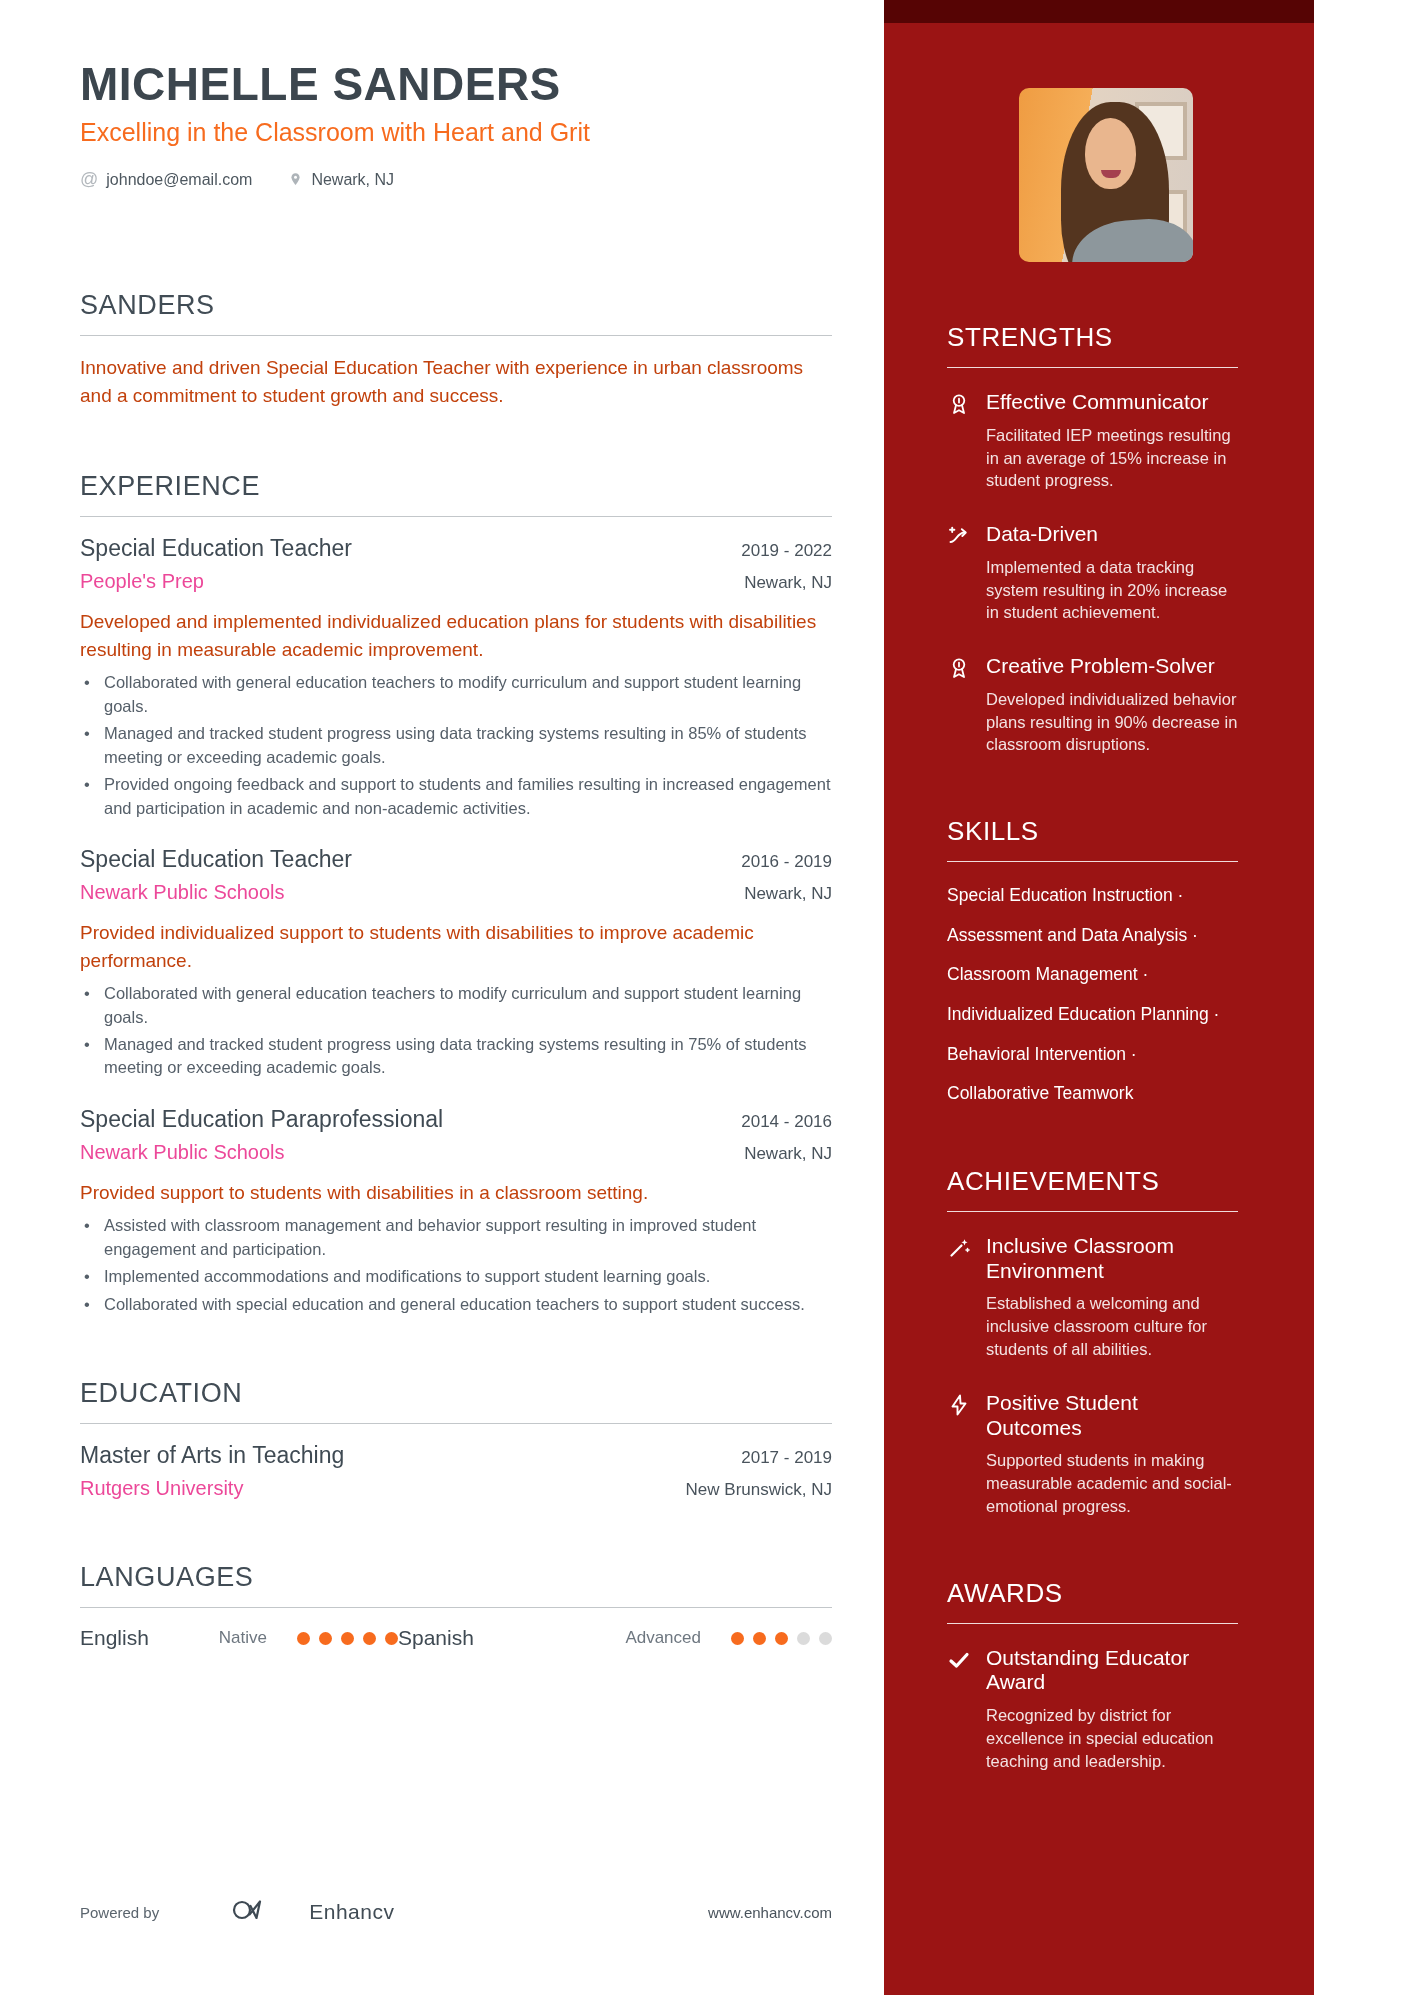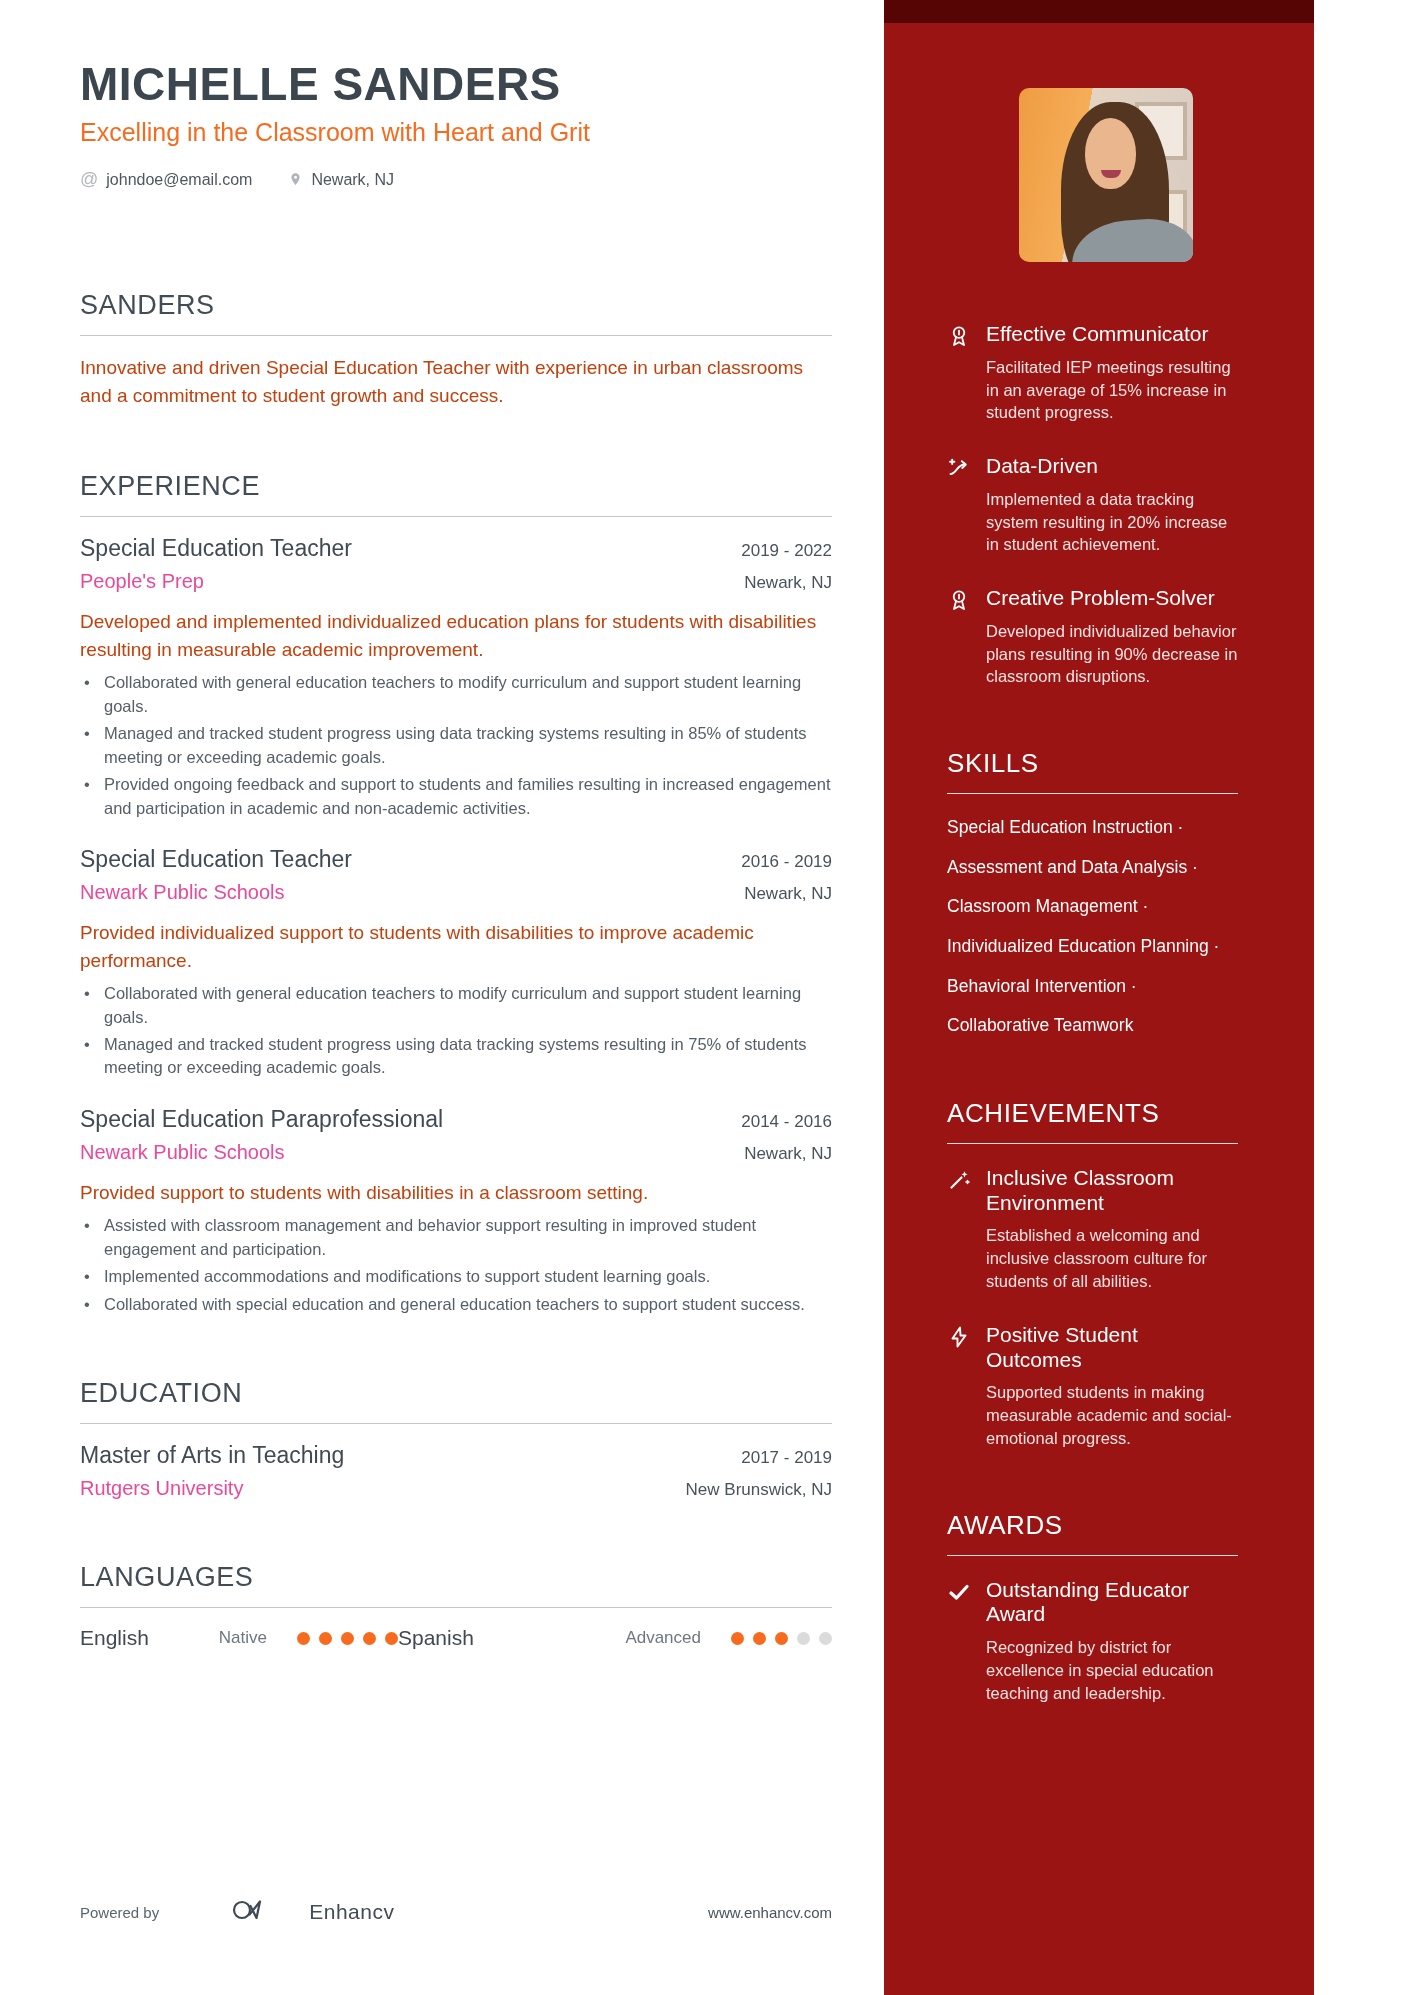--- a/index.html
+++ b/index.html
@@ -231,20 +231,21 @@
         <div class="win2"></div>
       <div class="hair"></div>
         <div class="face"></div>
         <div class="lips"></div>
         <div class="blazer"></div>
     </div>
 
     <div class="side-content">
 
       <div class="side-section">
+        <div class="side-head">STRENGTHS</div>
 
         <div class="side-item">
           <span class="icon">
             <svg width="24" height="24" viewBox="0 0 24 24" fill="none" stroke="#fff" stroke-width="1.8" stroke-linecap="round" stroke-linejoin="round">
               <circle cx="12" cy="8.6" r="5.3"></circle>
                 <path d="M9 13.2 L7 21 l5-2.8 5 2.8 -2-7.8"></path>
                 <path d="M12 6.7 v3.8"></path>
             </svg>
           </span>
           <div>

